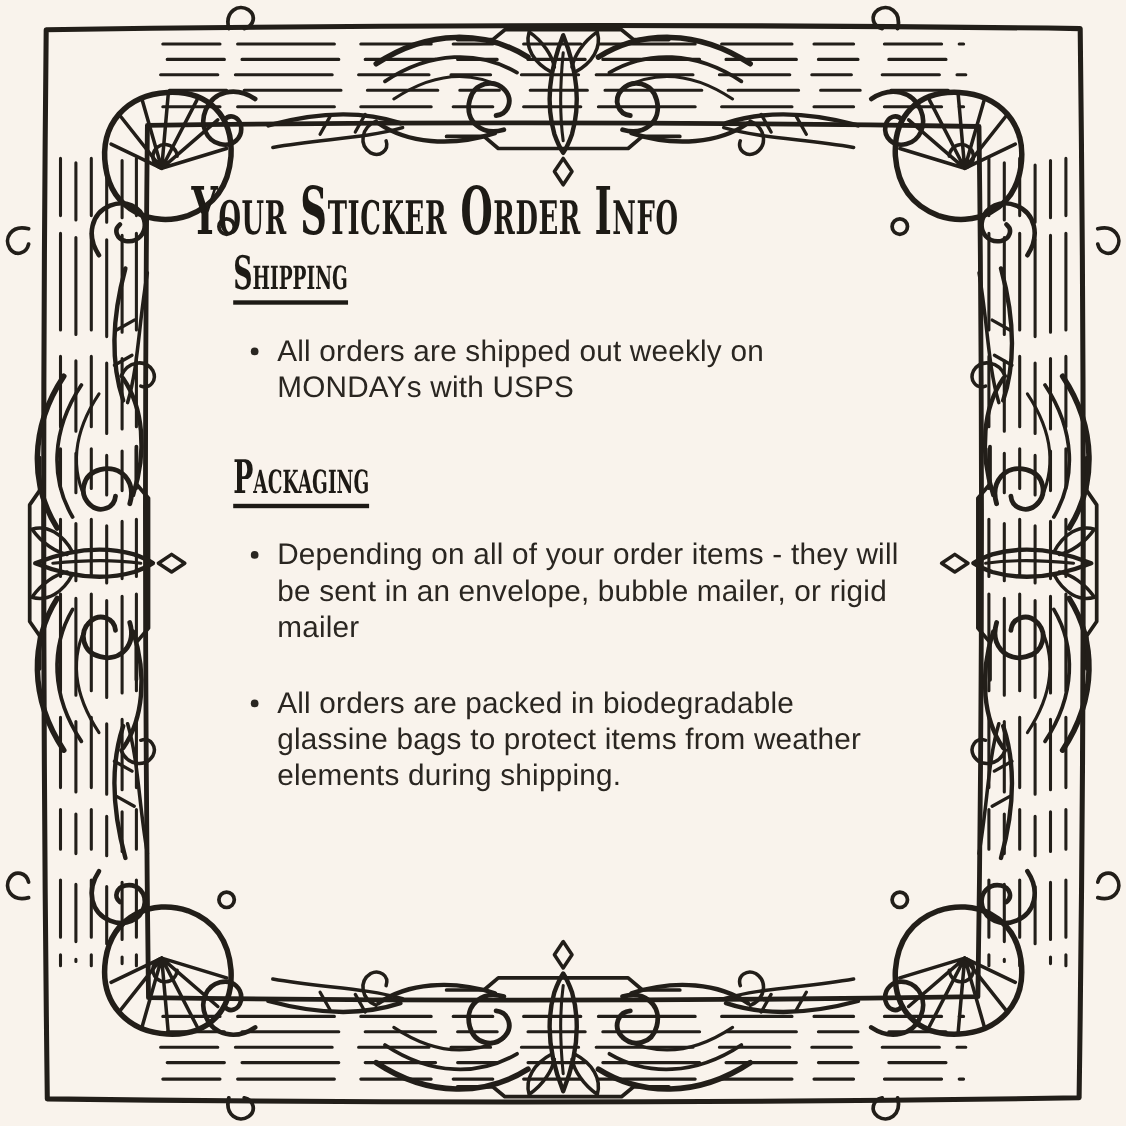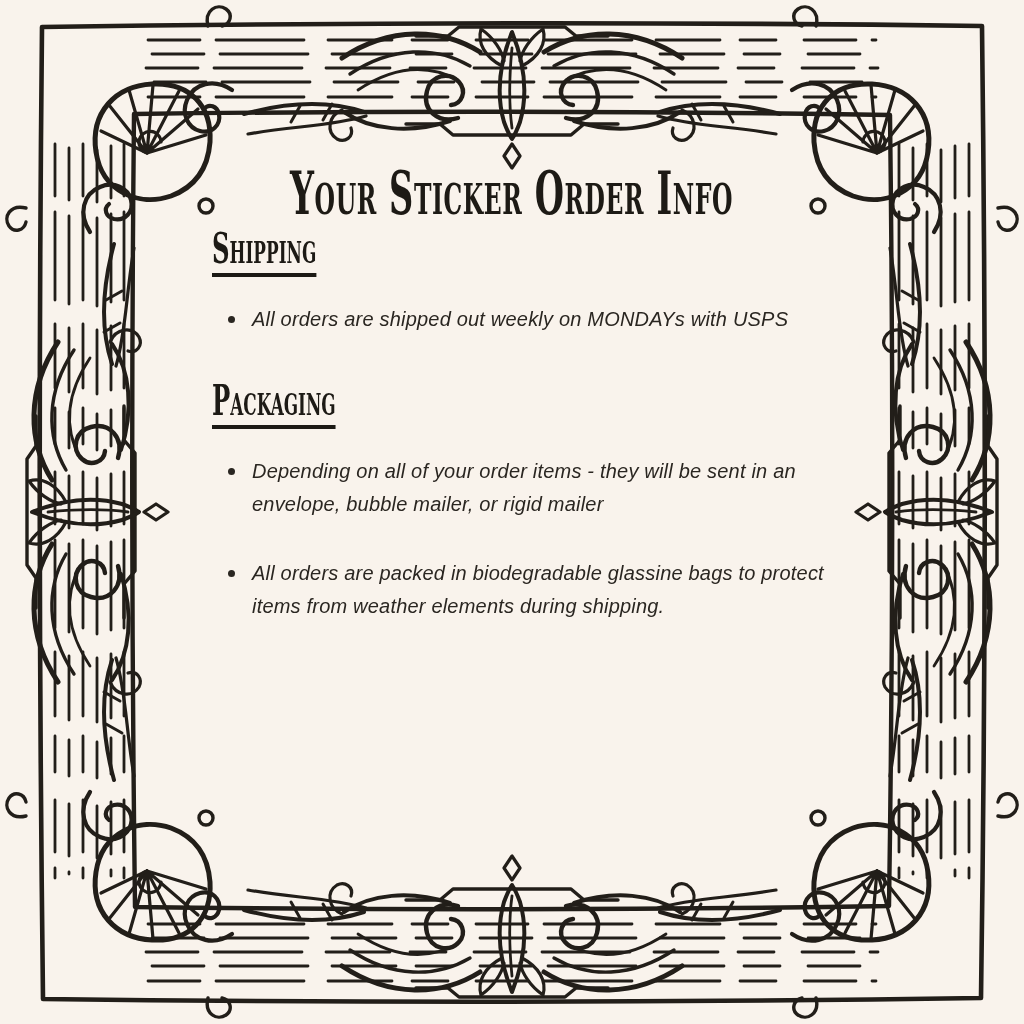--- a/index.html
+++ b/index.html
@@ -5,21 +5,21 @@
   html,body{margin:0;padding:0;}
   body{background:#e8e2da;font-family:"Liberation Sans",sans-serif;}
   .page{
     position:relative;width:1024px;height:1024px;
     background:#f9f3ec;overflow:hidden;
   }
   .frame-svg{position:absolute;left:0;top:0;width:1024px;height:1024px;}
   .ink{stroke:#221e19;fill:none;stroke-linecap:round;stroke-linejoin:round;}
 
   .title-wrap{
-    position:absolute;left:0;right:0;top:163px;text-align:center;
+    position:absolute;left:0;right:0;top:163px;text-align:left;
   }
   .title-inner{
     display:inline-block;
     font-family:"DejaVu Serif","Liberation Serif",serif;
     font-variant:small-caps;font-weight:700;
     font-size:60px;line-height:1;color:#1d1a15;
     letter-spacing:1px;
     transform:scaleX(0.56);transform-origin:center center;
     white-space:nowrap;
   }
@@ -32,21 +32,21 @@
     font-family:"DejaVu Serif","Liberation Serif",serif;
     font-variant:small-caps;font-weight:700;
     font-size:42px;line-height:1;color:#1d1a15;
     border-bottom:4px solid #1d1a15;padding-bottom:3px;
     transform:scaleX(0.58);transform-origin:left center;
     white-space:nowrap;
   }
   ul.bullets{list-style:none;margin:0 0 44px;padding:0 0 0 40px;}
   ul.bullets li{
     position:relative;max-width:578px;
-    font-size:20px;line-height:33px;letter-spacing:0.2px;font-style:italic;
+    font-size:27px;line-height:33px;letter-spacing:0.2px;
   }
   ul.bullets li + li{margin-top:36px;}
   ul.bullets li .dot{
     position:absolute;left:-24px;top:13px;width:7px;height:7px;
     border-radius:50%;background:#2a2621;
   }
 </style>
 </head>
 <body>
 

